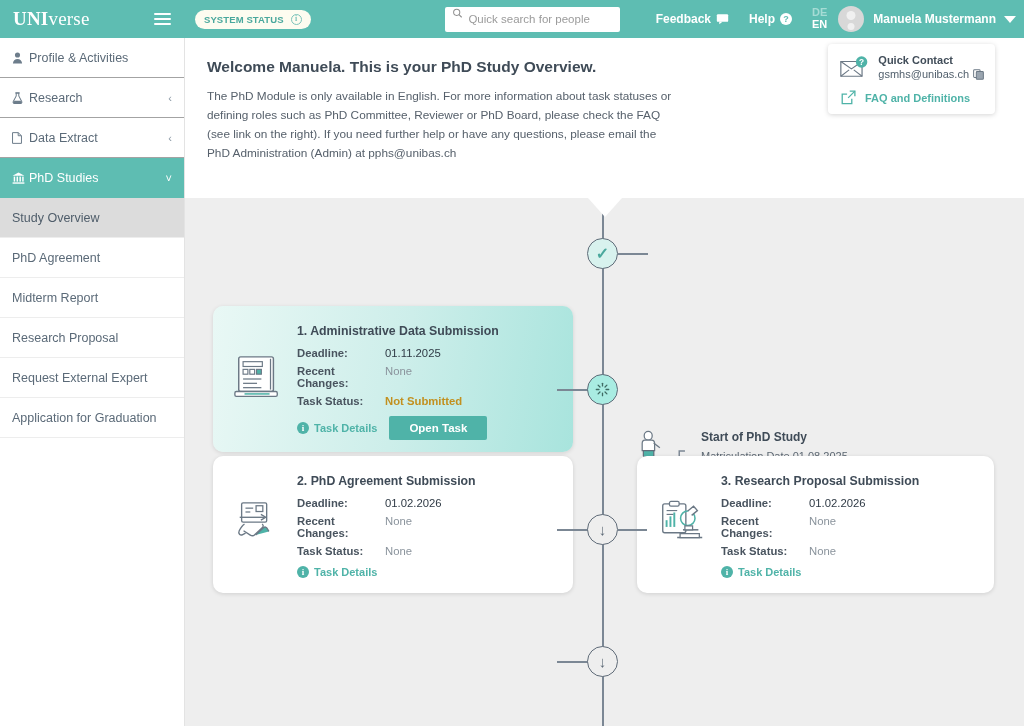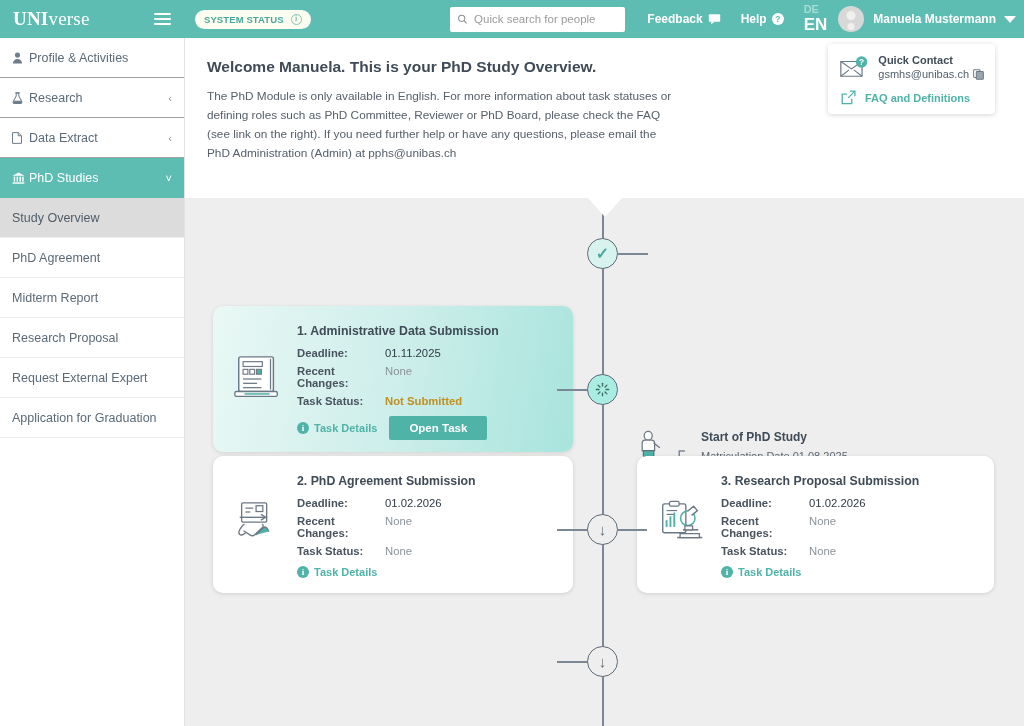--- a/index.html
+++ b/index.html
@@ -36,39 +36,39 @@
   }
   .icn-i {
     width: 11px; height: 11px; border: 1.2px solid #7cc4bb; border-radius: 50%;
     display: inline-flex; align-items: center; justify-content: center;
     font-size: 8px; font-style: normal; font-weight: 700; color: #7cc4bb;
     font-family: "Liberation Serif", serif; line-height: 1;
   }
   .topbar-spacer { flex: 1; }
   .searchbox {
     width: 175px; height: 25px; background: #fff; border-radius: 2px;
-    display: flex; align-items: center; padding: 0 7px; gap: 6px; margin-right: 22px;
+    display: flex; padding: 0 7px; gap: 6px; margin-right: 36px;
   }
   .searchbox input {
     border: 0; outline: 0; font-size: 11.5px; color: #8d8d8d;
     font-family: "Liberation Sans", sans-serif; width: 100%; background: transparent;
   }
   .searchbox input::placeholder { color: #9b9b9b; }
   .tb-link {
     color: #ffffff; font-size: 12px; font-weight: 700; display: flex;
     align-items: center; gap: 5px; margin-right: 20px; cursor: pointer;
   }
   .icn-badge {
     width: 12px; height: 12px; border-radius: 50%; background: #ffffff;
     color: #5ebdb2; font-size: 9px; font-weight: 700; display: inline-flex;
     align-items: center; justify-content: center; line-height: 1;
   }
   .lang { display: flex; flex-direction: column; line-height: 1.05; margin-right: 11px; cursor: pointer; }
   .lang .de { color: #a6dcd5; font-size: 11px; font-weight: 700; }
-  .lang .en { color: #ffffff; font-size: 17px; font-weight: 700; }
+  .lang .en { color: #ffffff; font-size: 11px; font-weight: 700; }
   .avatar {
     width: 26px; height: 26px; border-radius: 50%; background: #d8d8d8;
     margin-right: 9px; overflow: hidden; position: relative; flex: none;
   }
   .avatar::after {
     content: ""; position: absolute; left: 50%; top: 5px; transform: translateX(-50%);
     width: 9px; height: 9px; border-radius: 50%; background: #f0f0f0;
     box-shadow: 0 11px 0 -1px #f0f0f0;
   }
   .username { color: #ffffff; font-size: 12px; font-weight: 700; margin-right: 8px; white-space: nowrap; }

